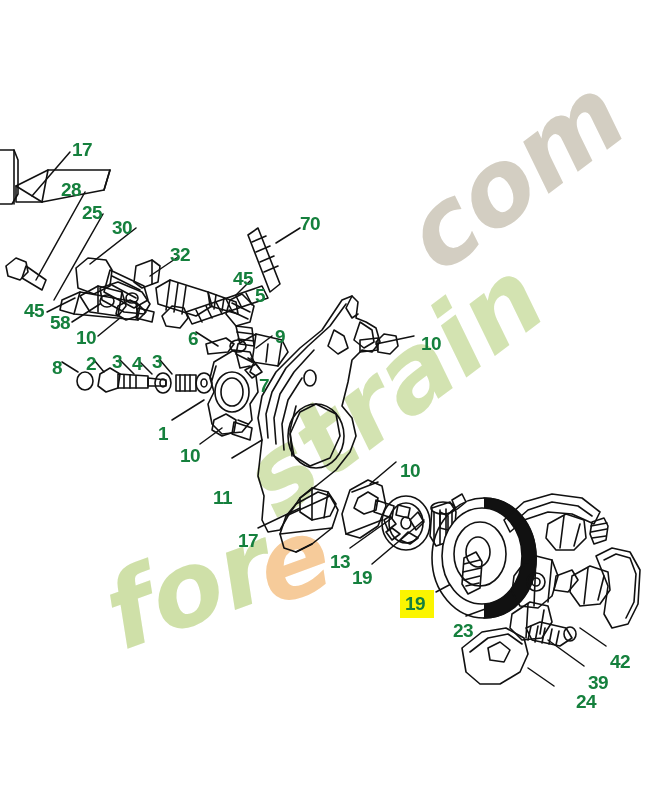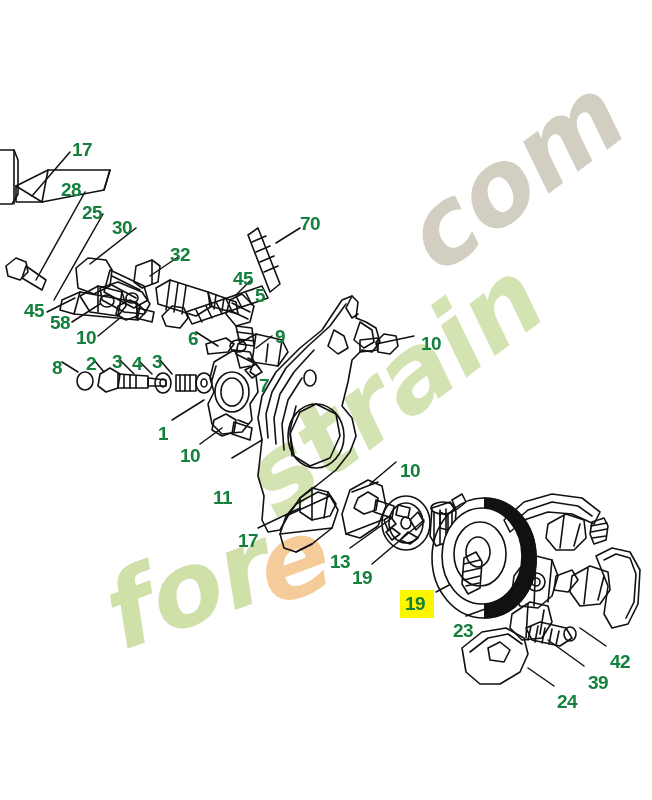--- a/index.html
+++ b/index.html
@@ -359,17 +359,17 @@
   <div class="lbl" style="left:158px;top:424px">1</div>
   <div class="lbl" style="left:180px;top:446px">10</div>
   <div class="lbl" style="left:213px;top:488px">11</div>
   <div class="lbl" style="left:421px;top:334px">10</div>
   <div class="lbl" style="left:238px;top:531px">17</div>
   <div class="lbl" style="left:330px;top:552px">13</div>
   <div class="lbl" style="left:352px;top:568px">19</div>
   <div class="lbl" style="left:400px;top:461px">10</div>
   <div class="lbl hi" style="left:400px;top:590px">19</div>
   <div class="lbl" style="left:453px;top:621px">23</div>
-  <div class="lbl" style="left:557px;top:692px">24</div>
+  <div class="lbl" style="left:576px;top:692px">24</div>
   <div class="lbl" style="left:588px;top:673px">39</div>
   <div class="lbl" style="left:610px;top:652px">42</div>
 
 </div>
 
 </body></html>

